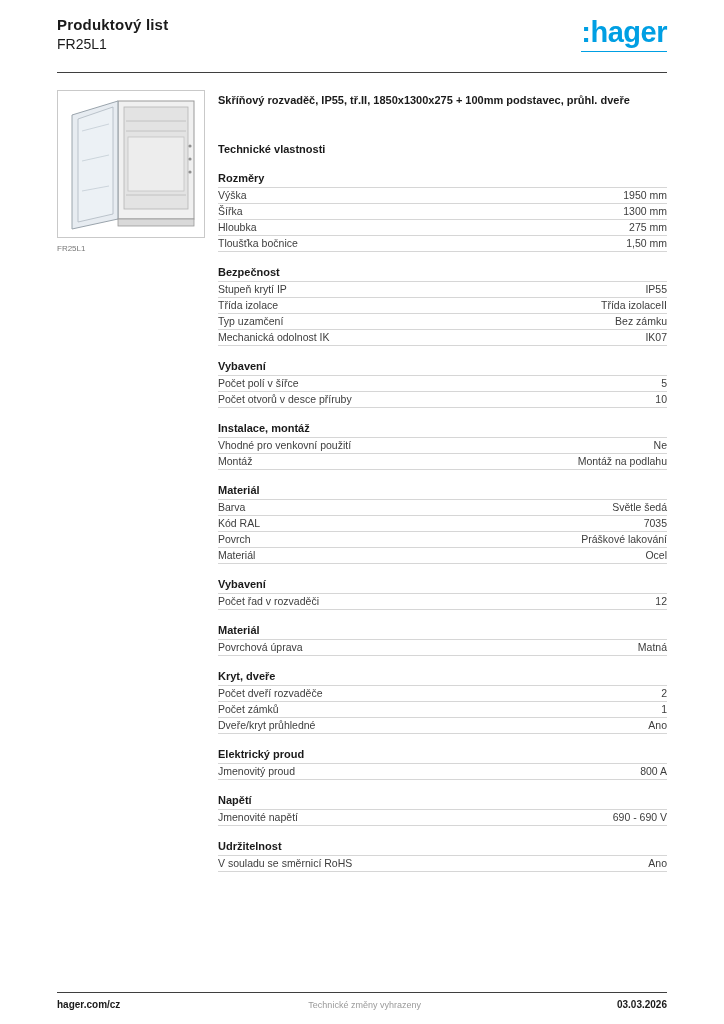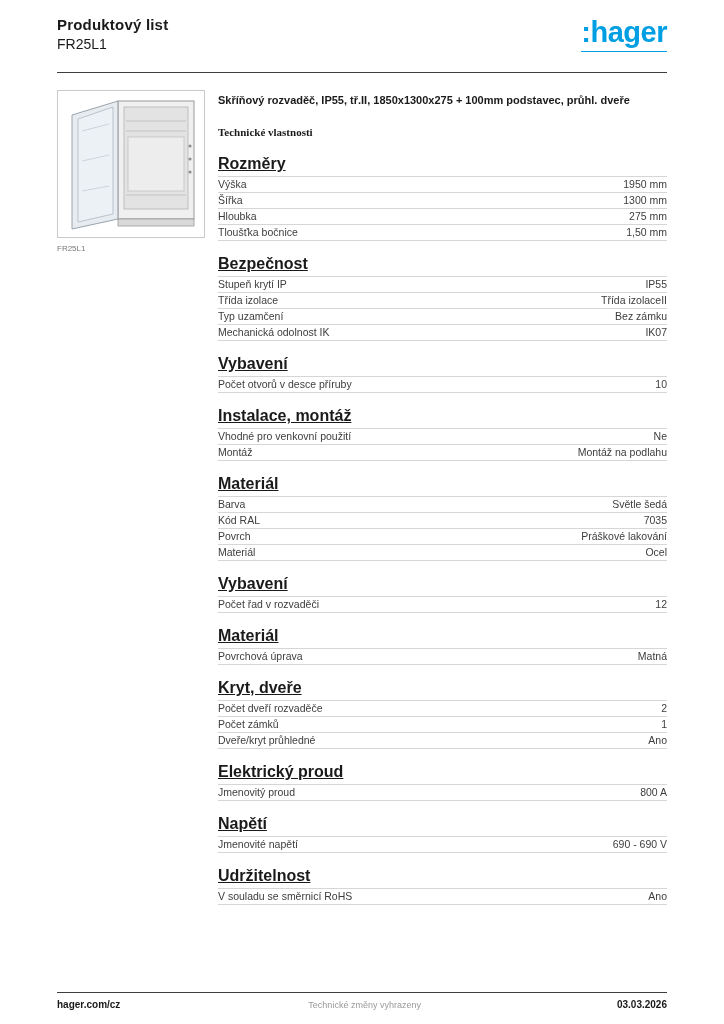--- a/index.html
+++ b/index.html
@@ -27,28 +27,28 @@
   .content { position:absolute; top:90px; left:57px; right:57px; display:flex; }
   .left-col { width:148px; flex:0 0 148px; }
   .image-box {
     width:146px; height:146px; border:1px solid #c9c9c9; background:#ffffff;
     display:flex; align-items:center; justify-content:center; box-sizing:content-box;
   }
   .image-caption { font-size:8px; color:#787878; margin-top:6px; }
 
   .main-col { flex:1; margin-left:13px; min-width:0; }
   .product-title { font-size:11px; font-weight:bold; line-height:1.35; margin-top:3px; }
-  .section-title { font-size:11px; font-weight:bold; margin-top:18px; margin-bottom:15px;font-family:Liberation Serif, serif; }
+  .section-title { font-size:11px; font-weight:bold; margin-top:35px; margin-bottom:15px; }
 
   
   .spec-section { margin-top:12px; }
   .spec-section:first-child { margin-top:0; }
   .spec-heading {
-    font-size:16px; font-weight:bold; color:#1a1a1a;
-    padding:2px 0 3px; border-bottom:1px solid #d6d6d6;text-decoration:underline;
+    font-size:11px; font-weight:bold; color:#1a1a1a;
+    padding:2px 0 3px; border-bottom:1px solid #d6d6d6;
   }
   .spec-row {
     display:flex; justify-content:space-between; align-items:baseline;
     font-size:10.5px; color:#3d3d3d;
     padding:1px 0 2px; border-bottom:1px solid #d6d6d6;
   }
   .spec-label { text-align:left; }
   .spec-value { text-align:right; white-space:nowrap; padding-left:12px; }
 
   
@@ -142,20 +142,24 @@
               <span class="spec-value">Bez zámku</span>
             </div>
             <div class="spec-row">
               <span class="spec-label">Mechanická odolnost IK</span>
               <span class="spec-value">IK07</span>
             </div>
           </div>
           <div class="spec-section">
             <div class="spec-heading">Vybavení</div>
             <div class="spec-row">
+              <span class="spec-label">Počet polí v šířce</span>
+              <span class="spec-value">5</span>
+            </div>
+            <div class="spec-row">
               <span class="spec-label">Počet otvorů v desce příruby</span>
               <span class="spec-value">10</span>
             </div>
           </div>
           <div class="spec-section">
             <div class="spec-heading">Instalace, montáž</div>
             <div class="spec-row">
               <span class="spec-label">Vhodné pro venkovní použití</span>
               <span class="spec-value">Ne</span>
             </div>

